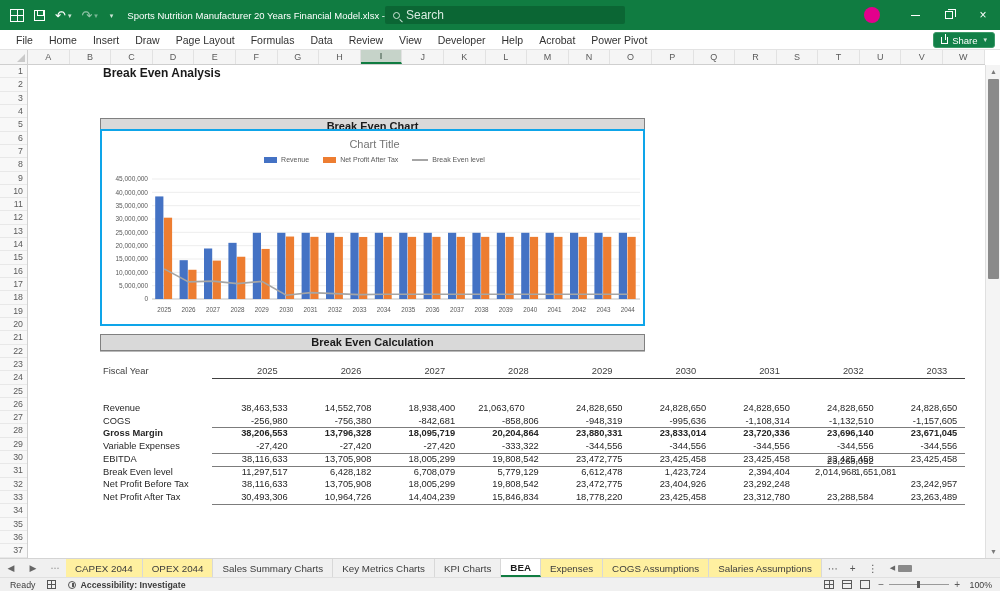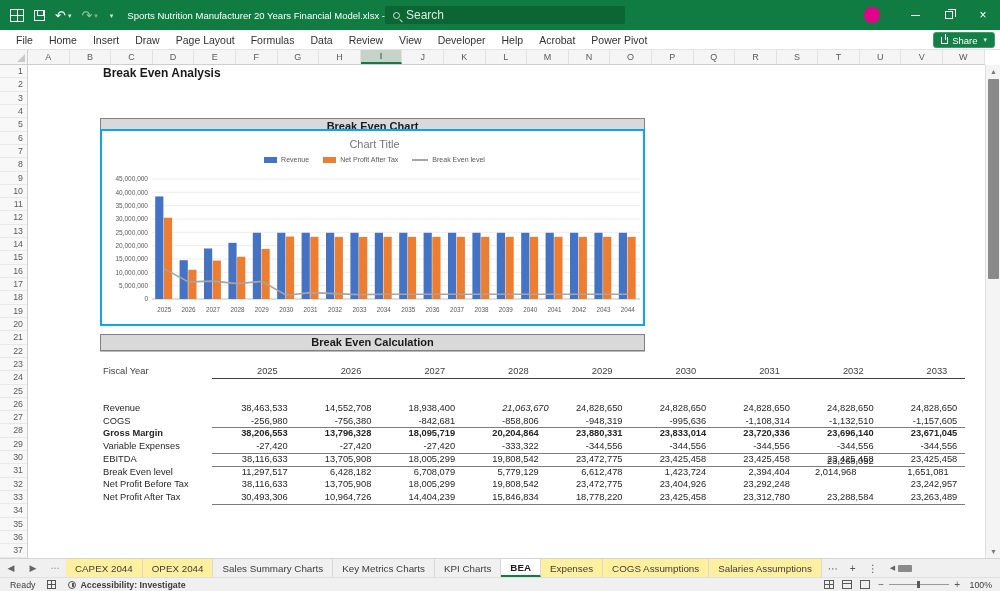--- a/index.html
+++ b/index.html
@@ -339,21 +339,21 @@
         <div class="tcell" style="left: 518.8px; width: 65.7px; top: 301px; color: rgb(64, 64, 64);">2029</div>
         <div class="tcell" style="left: 602.5px; width: 65.7px; top: 301px; color: rgb(64, 64, 64);">2030</div>
         <div class="tcell" style="left: 686.2px; width: 65.7px; top: 301px; color: rgb(64, 64, 64);">2031</div>
         <div class="tcell" style="left: 769.9px; width: 65.7px; top: 301px; color: rgb(64, 64, 64);">2032</div>
         <div class="tcell" style="left: 853.6px; width: 65.7px; top: 301px; color: rgb(64, 64, 64);">2033</div>
         <div class="trow-rule" style="top: 313px; background: rgb(64, 64, 64);"></div>
         <div class="tlabel" style="top: 338px;">Revenue</div>
         <div class="tcell" style="left: 184px; width: 75.7px; top: 338px;">38,463,533</div>
         <div class="tcell" style="left: 267.7px; width: 75.7px; top: 338px;">14,552,708</div>
         <div class="tcell" style="left: 351.4px; width: 75.7px; top: 338px;">18,938,400</div>
-        <div class="tcell" style="left: 445px; width: 75.7px; top: 338px; font-style: italic;">21,063,670</div>
+        <div class="tcell" style="left: 421px; width: 75.7px; top: 338px;">21,063,670</div>
         <div class="tcell" style="left: 518.8px; width: 75.7px; top: 338px;">24,828,650</div>
         <div class="tcell" style="left: 602.5px; width: 75.7px; top: 338px;">24,828,650</div>
         <div class="tcell" style="left: 686.2px; width: 75.7px; top: 338px;">24,828,650</div>
         <div class="tcell" style="left: 769.9px; width: 75.7px; top: 338px;">24,828,650</div>
         <div class="tcell" style="left: 853.6px; width: 75.7px; top: 338px;">24,828,650</div>
         <div class="tlabel" style="top: 350.72px;">COGS</div>
         <div class="tcell" style="left: 184px; width: 75.7px; top: 350.72px;">-256,980</div>
         <div class="tcell" style="left: 267.7px; width: 75.7px; top: 350.72px;">-756,380</div>
         <div class="tcell" style="left: 351.4px; width: 75.7px; top: 350.72px;">-842,681</div>
         <div class="tcell" style="left: 435.1px; width: 75.7px; top: 350.72px;">-858,806</div>
@@ -397,21 +397,21 @@
         <div class="trow-rule" style="top: 400.6px;"></div>
         <div class="tlabel" style="top: 401.6px;">Break Even level</div>
         <div class="tcell" style="left: 184px; width: 75.7px; top: 401.6px;">11,297,517</div>
         <div class="tcell" style="left: 267.7px; width: 75.7px; top: 401.6px;">6,428,182</div>
         <div class="tcell" style="left: 351.4px; width: 75.7px; top: 401.6px;">6,708,079</div>
         <div class="tcell" style="left: 435.1px; width: 75.7px; top: 401.6px;">5,779,129</div>
         <div class="tcell" style="left: 518.8px; width: 75.7px; top: 401.6px;">6,612,478</div>
         <div class="tcell" style="left: 602.5px; width: 75.7px; top: 401.6px;">1,423,724</div>
         <div class="tcell" style="left: 686.2px; width: 75.7px; top: 401.6px;">2,394,404</div>
         <div class="tcell" style="left: 769.9px; width: 75.7px; top: 401.6px; text-align: center;">2,014,968</div>
-        <div class="tcell" style="left: 845px; width: 75.7px; top: 401.6px;">1,651,081</div>
+        <div class="tcell" style="left: 810px; width: 75.7px; top: 401.6px; text-align: center;">1,651,081</div>
         <div class="tlabel" style="top: 414.32px;">Net Profit Before Tax</div>
         <div class="tcell" style="left: 184px; width: 75.7px; top: 414.32px;">38,116,633</div>
         <div class="tcell" style="left: 267.7px; width: 75.7px; top: 414.32px;">13,705,908</div>
         <div class="tcell" style="left: 351.4px; width: 75.7px; top: 414.32px;">18,005,299</div>
         <div class="tcell" style="left: 435.1px; width: 75.7px; top: 414.32px;">19,808,542</div>
         <div class="tcell" style="left: 518.8px; width: 75.7px; top: 414.32px;">23,472,775</div>
         <div class="tcell" style="left: 602.5px; width: 75.7px; top: 414.32px;">23,404,926</div>
         <div class="tcell" style="left: 686.2px; width: 75.7px; top: 414.32px;">23,292,248</div>
         <div class="tcell" style="left: 769.9px; width: 75.7px; top: 391px;">23,268,052</div>
         <div class="tcell" style="left: 853.6px; width: 75.7px; top: 414.32px;">23,242,957</div>

